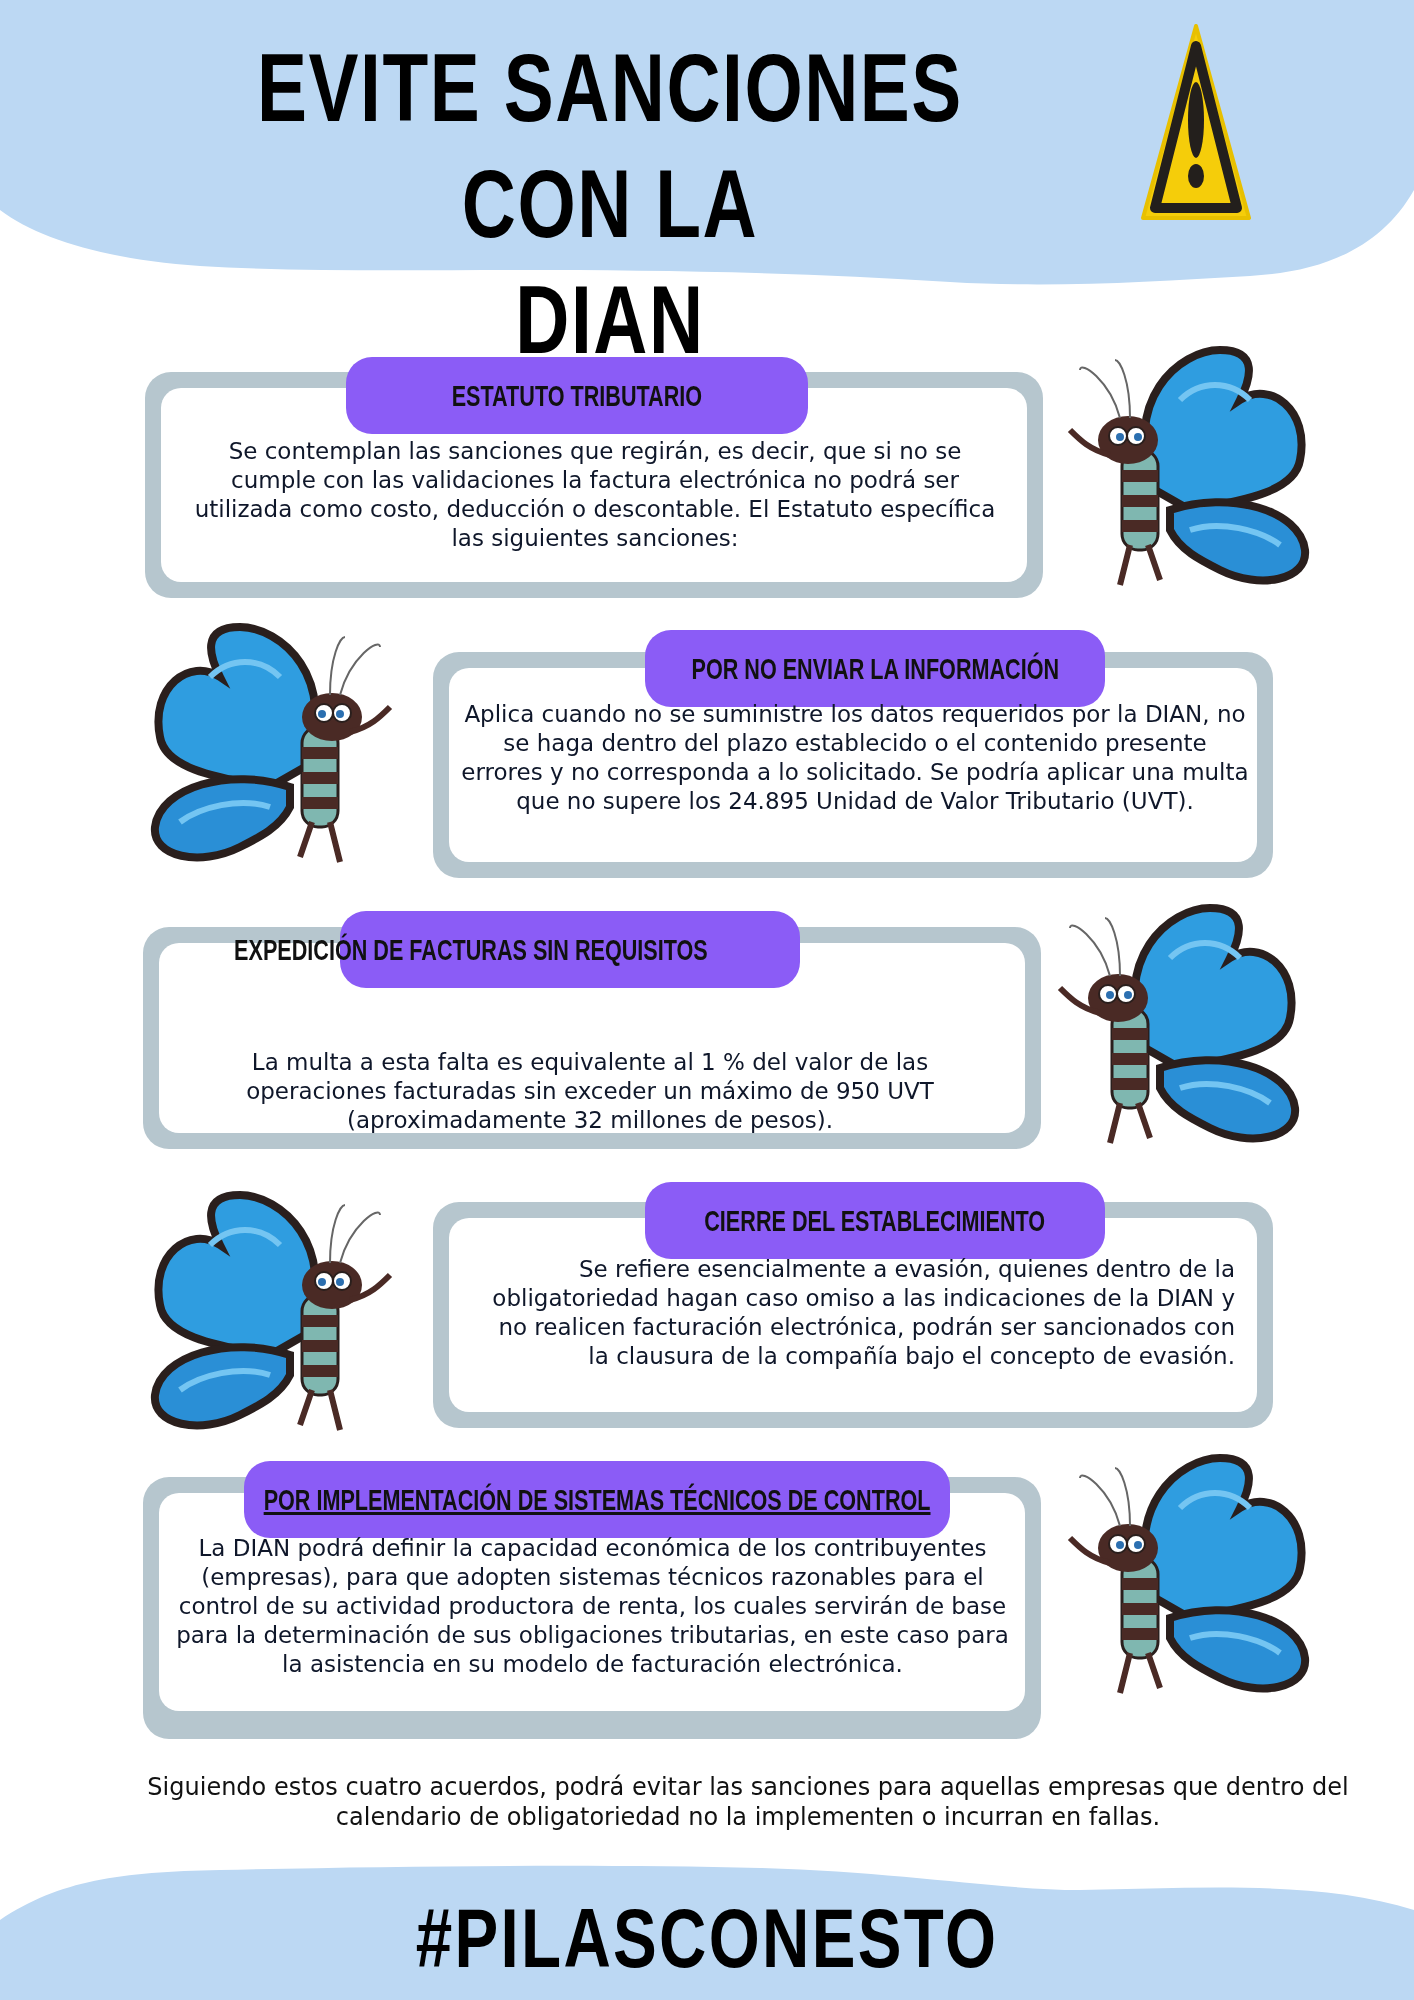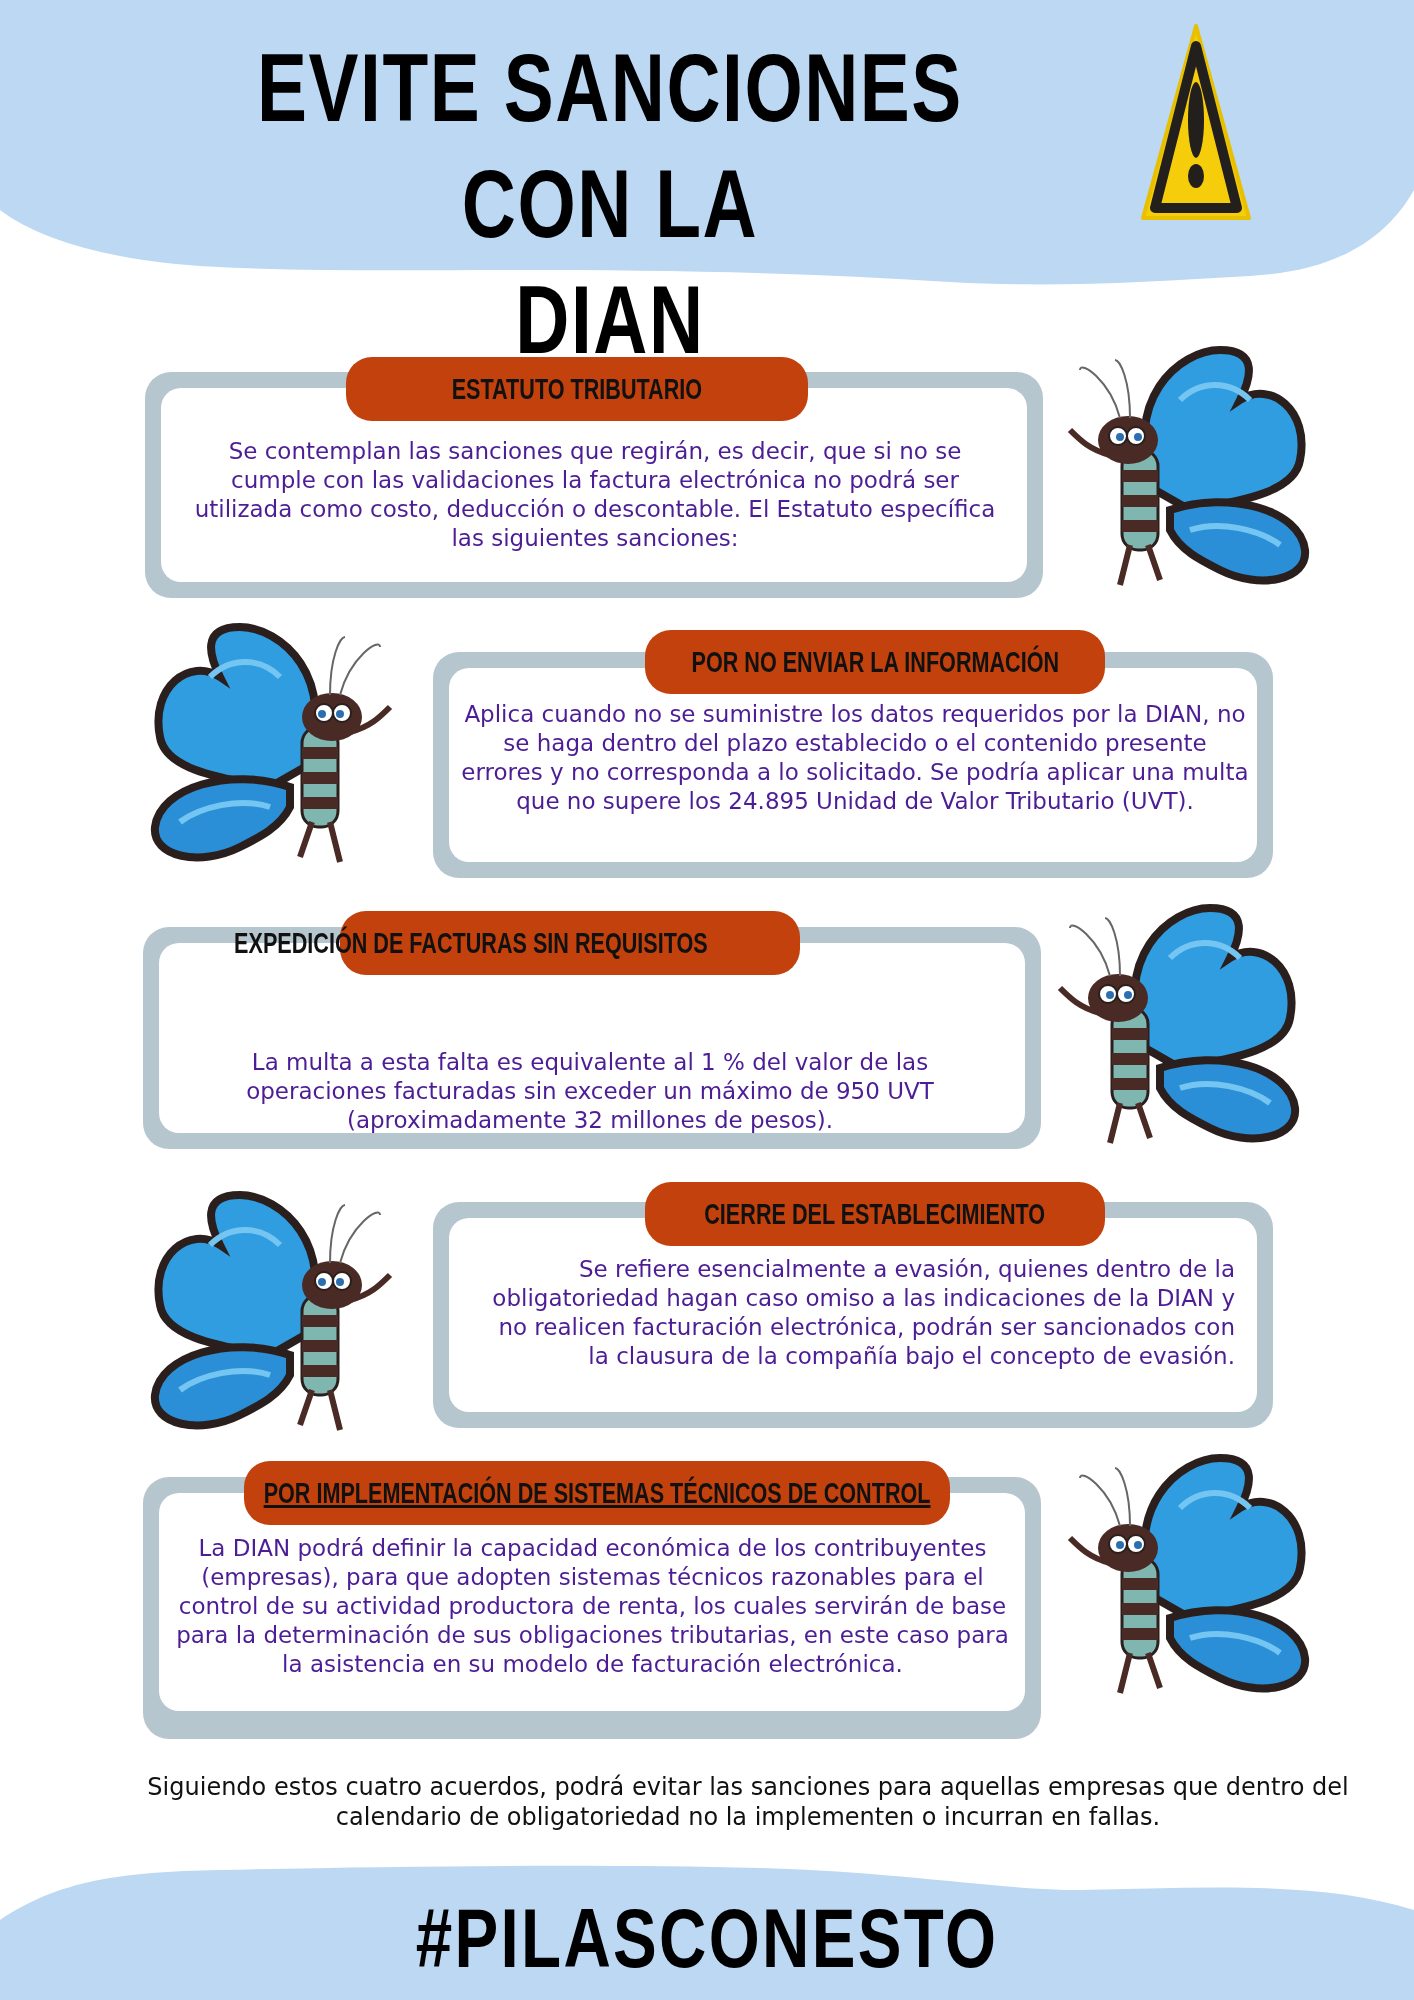--- a/index.html
+++ b/index.html
@@ -3,23 +3,23 @@
 <meta charset="utf-8">
 <style>
   html, body { margin:0; padding:0; }
   body { width:1414px; height:2000px; background:#ffffff; position:relative; overflow:hidden; font-family:"DejaVu Sans", sans-serif; color:#111; }
   .blob-top { position:absolute; left:0; top:0; width:1414px; height:290px; }
   .blob-bottom { position:absolute; left:0; top:1850px; width:1414px; height:150px; }
   .title { position:absolute; left:140px; top:30px; width:940px; text-align:center; font-family:"Liberation Sans", sans-serif; font-weight:bold; font-size:96px; line-height:116px; letter-spacing:2px; color:#000; transform:scaleX(0.78); transform-origin:center top; }
   .warning { position:absolute; left:1086px; top:24px; width:110px; height:196px; }
   .card { position:absolute; background:#b6c6ce; border-radius:26px; }
   .card-inner { position:absolute; left:16px; top:16px; right:16px; bottom:16px; background:#ffffff; border-radius:20px; }
-  .pill { position:absolute; background:#c2410c; border-radius:26px; height:64px; display:flex; align-items:center; justify-content:center; }
+  .pill { position:absolute; background:#8b5cf6; border-radius:26px; height:77px; display:flex; align-items:center; justify-content:center; }
   .pill span { font-family:"Liberation Sans", sans-serif; font-weight:bold; font-size:30px; color:#111; white-space:nowrap; transform:scaleX(0.72); display:inline-block; }
-  .body-text { position:absolute; text-align:center; font-family:"DejaVu Sans", sans-serif; font-size:23px; line-height:29px; color:#4c1d95; }
+  .body-text { position:absolute; text-align:center; font-family:"DejaVu Sans", sans-serif; font-size:23px; line-height:29px; color:#0f172a; }
   .butterfly { position:absolute; }
   .footer-text { position:absolute; left:100px; top:1772px; width:1214px; text-align:center; font-size:24px; line-height:30px; color:#111;margin-left:41px; }
   .hashtag { position:absolute; left:0; top:1890px; width:1414px; text-align:center; font-family:"Liberation Sans", sans-serif; font-weight:bold; font-size:84px; color:#000; letter-spacing:3px; transform:scaleX(0.78); transform-origin:center top; }
 </style>
 </head>
 <body>
 
 <svg class="blob-top" viewBox="0 0 1414 290" preserveAspectRatio="none">
   <path d="M0,0 H1414 V190 C1380,250 1320,272 1250,276 C1150,282 1050,288 950,282 C800,272 650,270 520,270 C420,270 300,272 200,266 C110,260 40,240 0,210 Z" fill="#bcd8f3"></path>
 </svg>

